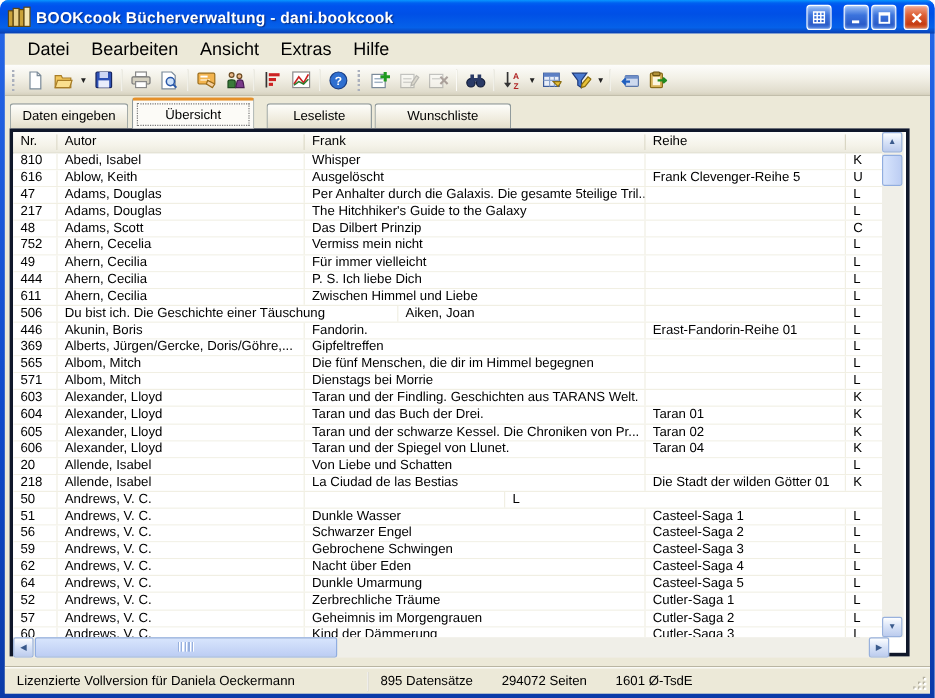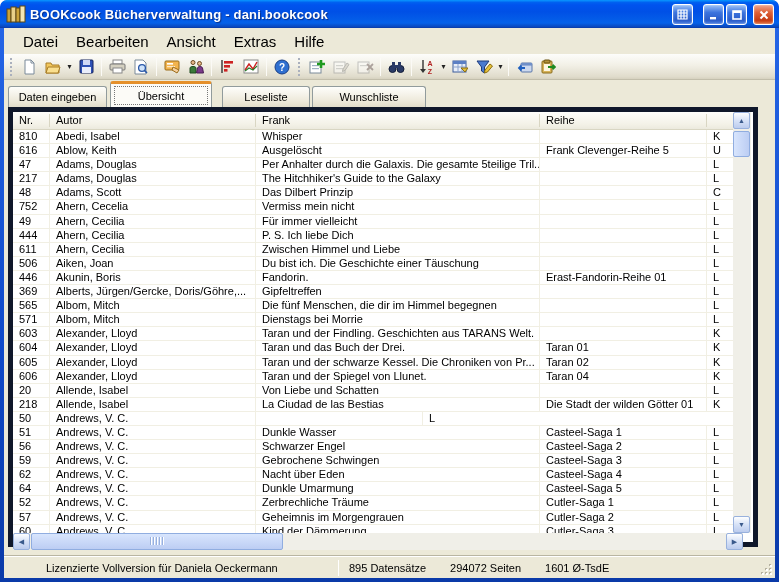--- a/index.html
+++ b/index.html
@@ -60,21 +60,21 @@
     display:flex; align-items:center; justify-content:center; font-size:11px; color:#000;
   }
   .tab.active {
     height:26px; background:#fcfbf7; z-index:3;
     border-top:3px solid #e5902a; border-radius:3px 3px 0 0;
   }
   .tab.active .focusbox { position:absolute; inset:2px 3px 2px 3px; border:1px dotted #777; }
   
   #panel {
     position:absolute; left:4px; top:79px; width:750px; height:440px;
-    background:#fff; border:5px solid #0f172a; z-index:2;
+    background:#fff; border:3px solid #0f172a; z-index:2;
   }
   #thead { position:absolute; left:0; top:0; width:730px; height:18px;
     background:linear-gradient(180deg,#fdfdfa,#f4f2e8 70%,#eceade);
     border-bottom:1px solid #d9d6c3; display:flex; }
   .hcell { font-size:11px; color:#000; padding:2px 0 0 6px; position:relative; white-space:nowrap; overflow:hidden; }
   .hcell::after { content:""; position:absolute; right:0; top:2px; bottom:2px; width:1px; background:#d9d6c3; }
   #tbody { position:absolute; left:0; top:18px; width:730px; height:403px; overflow:hidden; background:#fff; }
   .trow { display:flex; height:14.1px; background:#fff; border-bottom:1px solid #f1efe3; }
   .tcell { font-size:11px; line-height:13px; color:#000; padding-left:6px; white-space:nowrap; overflow:hidden; border-right:1px solid #f1efe3; }
   .c-nr    { width:37px; }
@@ -92,21 +92,21 @@
     color:#3a5a8c; font-size:7px; display:flex; align-items:center; justify-content:center;
   }
   .sb-thumb { position:absolute; border:1px solid #90ade0; border-radius:2px;
     background:linear-gradient(90deg,#d8e5fd,#bccdf3); }
   #hthumb { background:linear-gradient(180deg,#d8e5fd,#bccdf3); }
   .hgrip { position:absolute; left:50%; top:3px; transform:translateX(-50%); width:14px; height:8px;
     background:repeating-linear-gradient(90deg,#97b0dd 0 1px,#fff 1px 2px,transparent 2px 3px); }
   
   #statusbar {
     position:absolute; left:0; top:528px; width:771px; height:22px; background:#ECE9D8;
-    border-top:1px solid #fff; box-shadow:0 -1px 0 #b9b5a2; display:flex; align-items:center;padding-left:32px;
+    border-top:1px solid #fff; box-shadow:0 -1px 0 #b9b5a2; display:flex; align-items:center;
   }
   .spanel { font-size:11px; color:#000; white-space:nowrap; }
   #lic { padding-left:10px; width:302px; }
   .ssep { width:1px; height:16px; background:#9c9a8c; border-right:1px solid #fff; margin-right:10px; }
   #stats { display:flex; gap:24px; }
   #grip-resize { position:absolute; right:2px; bottom:2px; width:13px; height:13px; }
 </style>
 </head>
 <body>
 
@@ -390,22 +390,22 @@
           </div>
           <div class="trow">
             <div class="tcell c-nr">611</div>
             <div class="tcell c-autor">Ahern, Cecilia</div>
             <div class="tcell c-titel">Zwischen Himmel und Liebe</div>
             <div class="tcell c-reihe"></div>
             <div class="tcell c-trunc">L</div>
           </div>
           <div class="trow">
             <div class="tcell c-nr">506</div>
+            <div class="tcell c-titel">Du bist ich. Die Geschichte einer Täuschung</div>
             <div class="tcell c-autor">Aiken, Joan</div>
-            <div class="tcell c-titel">Du bist ich. Die Geschichte einer Täuschung</div>
             <div class="tcell c-reihe"></div>
             <div class="tcell c-trunc">L</div>
           </div>
           <div class="trow">
             <div class="tcell c-nr">446</div>
             <div class="tcell c-autor">Akunin, Boris</div>
             <div class="tcell c-titel">Fandorin.</div>
             <div class="tcell c-reihe">Erast-Fandorin-Reihe 01</div>
             <div class="tcell c-trunc">L</div>
           </div>

